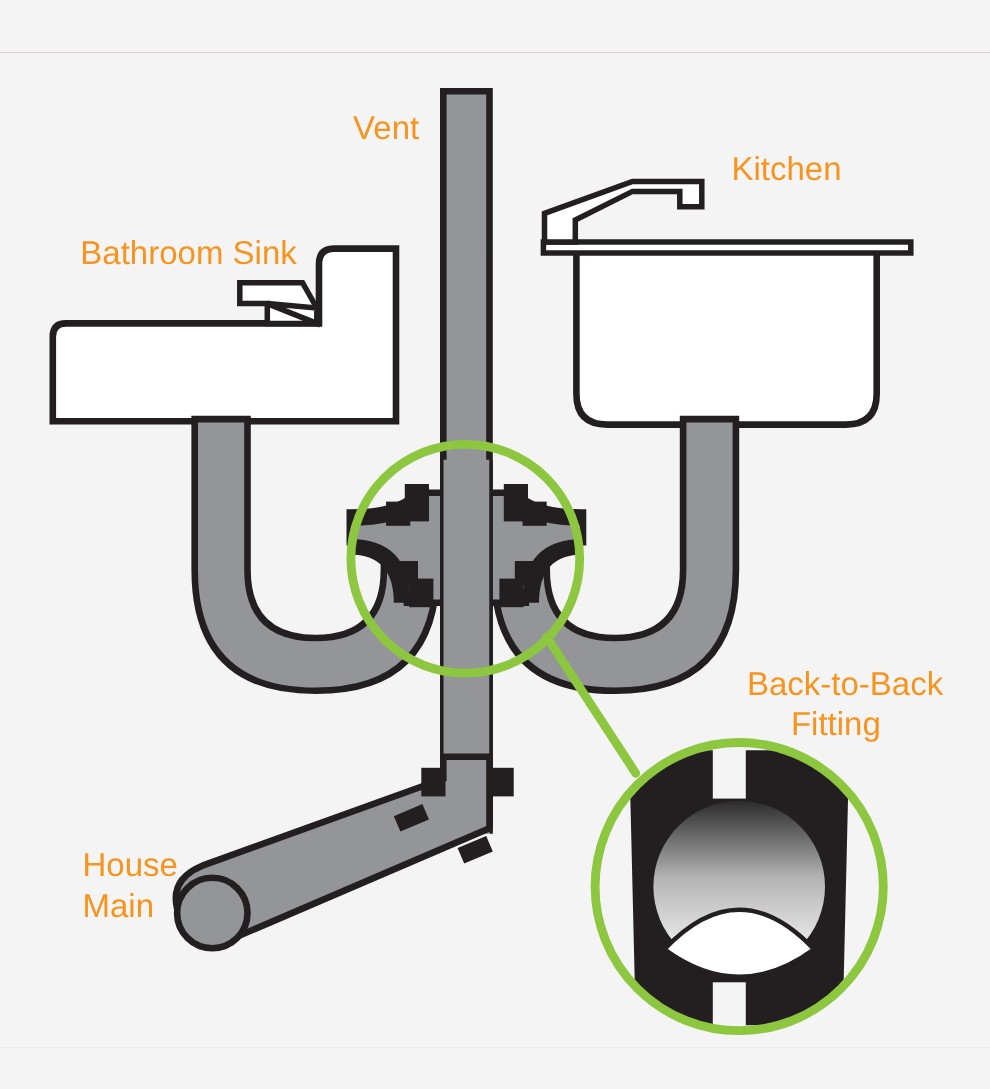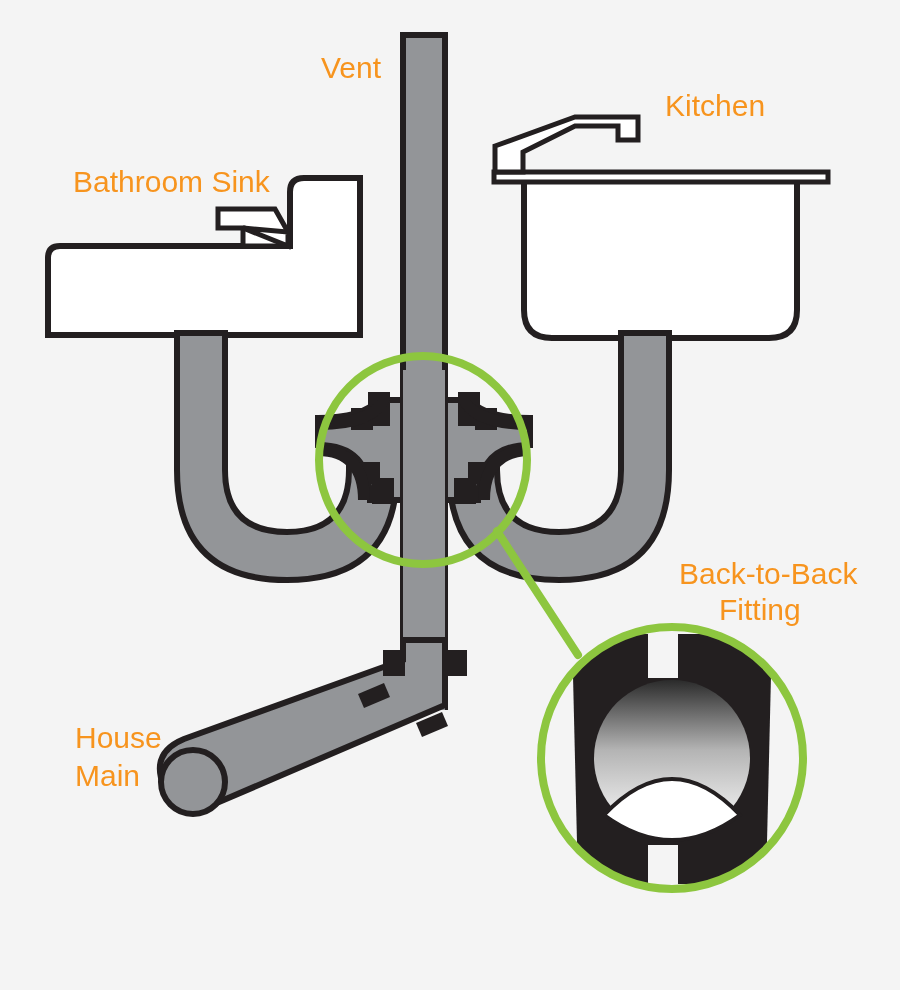--- a/index.html
+++ b/index.html
@@ -10,20 +10,21 @@
   }
   body {
     font-family: "Liberation Sans", sans-serif;
   }
   #diagram-root {
     position: relative;
     width: 900px;
     height: 904px;
     background: #be185d;
     overflow: hidden;
+    margin-top: 48px;
   }
   svg#plumbing-svg {
     display: block;
     width: 900px;
     height: 990px;
   }
   .label-text {
     font-family: "Liberation Sans", sans-serif;
     font-size: 30px;
     fill: #f7941e;

